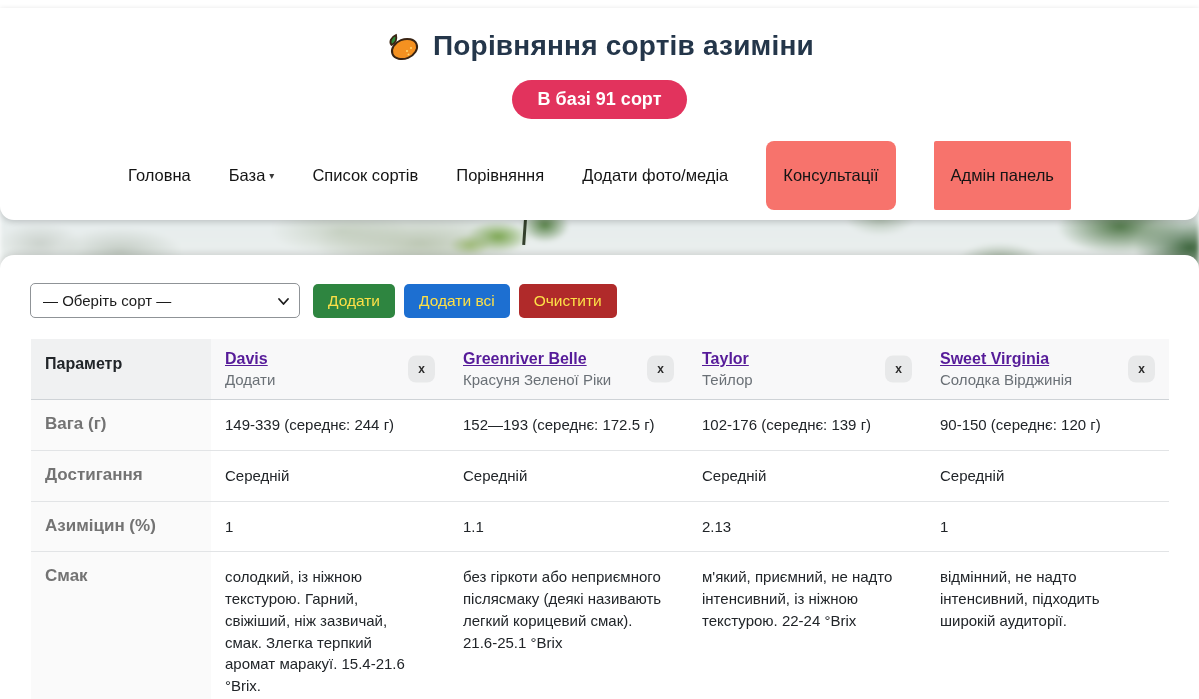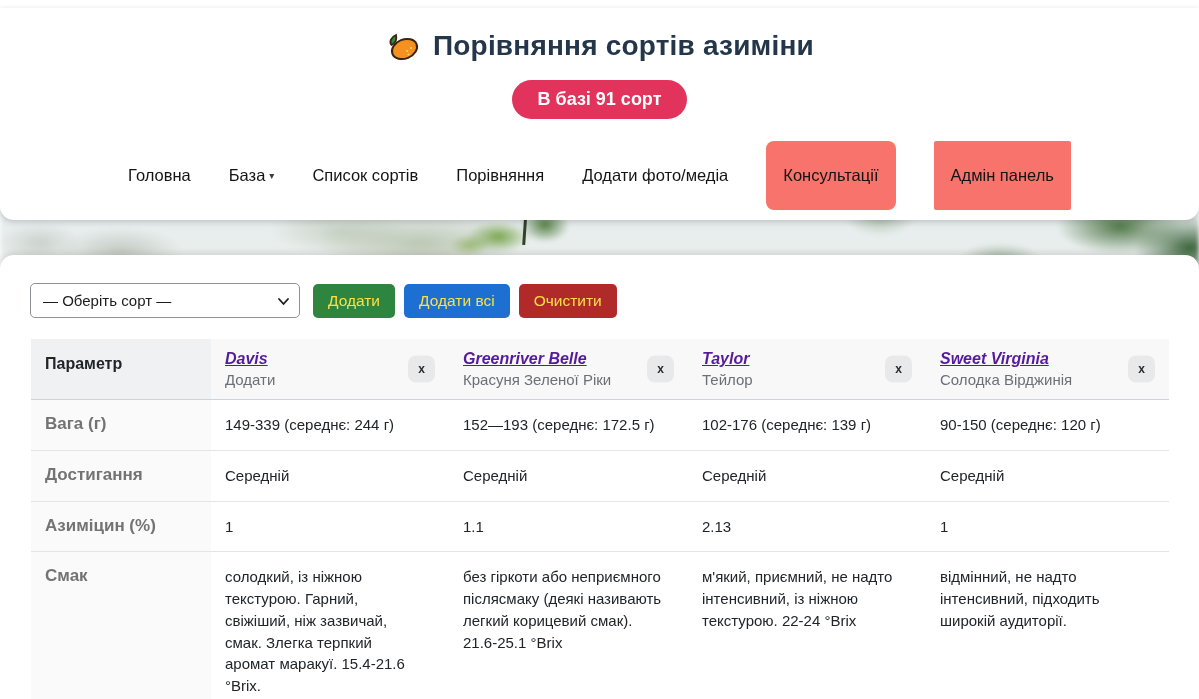--- a/index.html
+++ b/index.html
@@ -106,21 +106,21 @@
   .vcell { background:#fff; padding:14px 26px 14px 14px; line-height:1.45; }
   .hcell-param {
     background:#f0f1f2; font-weight:bold; font-size:16px;
     padding:16px 10px 16px 14px;
   }
   .hcell {
     background:#f8f8f9; position:relative; padding:11px 44px 11px 14px;
   }
   .variety-link {
     color:#561b99; font-weight:bold; font-size:16px;
-    text-decoration:underline; cursor:pointer; display:inline-block;font-style:italic;
+    text-decoration:underline; cursor:pointer; display:inline-block;
   }
   .variety-sub { color:#6a7076; font-size:15px; margin-top:3px; }
   .remove-chip {
     position:absolute; right:14px; top:50%; transform:translateY(-50%);
     width:27px; height:27px; border-radius:8px; background:#e8e9ea;
     border:none; cursor:pointer; font-family:inherit;
     font-size:12px; font-weight:bold; color:#2b2b2b; line-height:27px; text-align:center;
     padding:0;
   }
   .mango-svg { display:block; }

